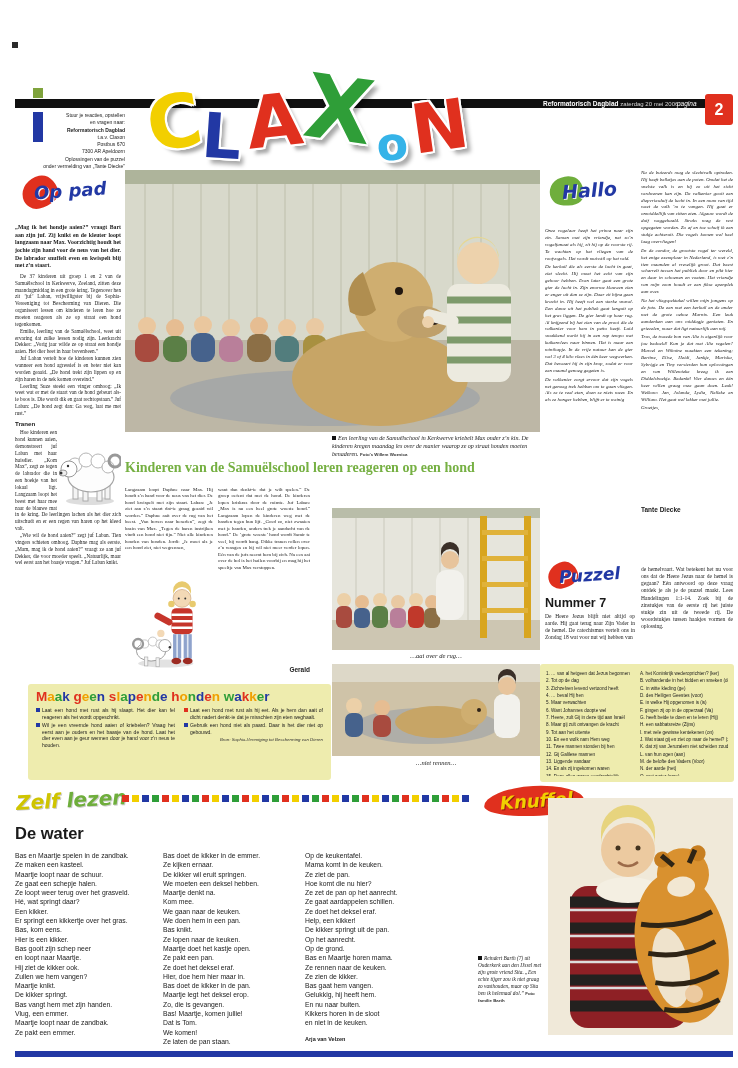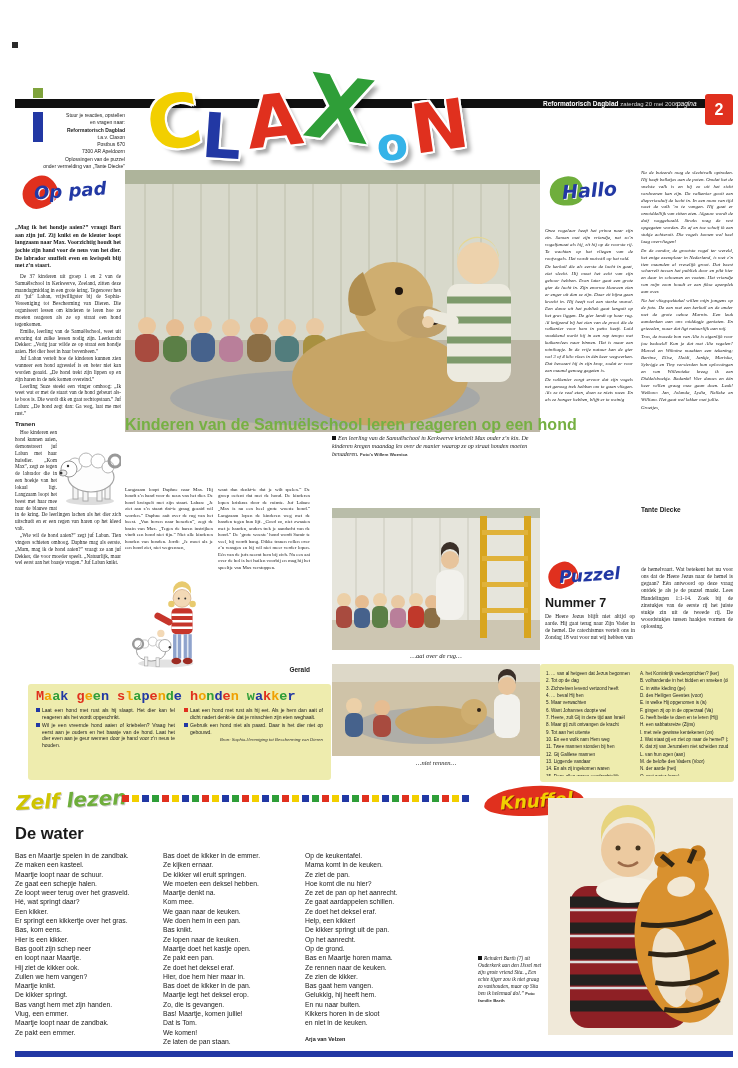--- a/index.html
+++ b/index.html
@@ -43,29 +43,29 @@
   
   .oppad-text{left:15px;top:224px;width:106px;height:456px;font-size:5.2px;line-height:1.32;
               text-align:justify;overflow:hidden;}
   .intro{font-weight:bold;font-size:5.8px;margin-bottom:3px;}
   .para{text-indent:5px;margin:0;}
   .subhead{font-family:"Liberation Sans",sans-serif;font-weight:bold;font-size:6.2px;margin:3px 0 1px;}
   .dogfloat{float:right;margin:2px 0 1px 2px;}
   
   .tips-box{left:28px;top:684px;width:303px;height:96px;background:#eeecae;border-radius:3px;
             box-sizing:border-box;padding:5px 8px;font-family:"Liberation Sans",sans-serif;}
-  .tips-title{font-family:Liberation Mono, monospace;font-weight:bold;font-size:13.5px;margin-bottom:3px;}
+  .tips-title{font-family:Liberation Sans, sans-serif;font-weight:bold;font-size:13.5px;margin-bottom:3px;}
   .tips-cols{display:flex;gap:9px;}
   .tips-col{width:140px;font-size:5px;line-height:1.3;text-align:justify;}
   .bullet-line{position:relative;padding-left:6px;margin-bottom:2px;}
   .bullet-sq{position:absolute;left:0;top:1px;width:3.5px;height:3.5px;display:inline-block;}
   .tips-source{text-align:right;font-size:4.4px;font-style:italic;color:#333;margin-top:1px;}
   
-  .kicker{left:125px;top:416px;font-family:Liberation Sans, sans-serif;font-weight:bold;
-          font-size:16px;color:#76b043;}
+  .kicker{left:125px;top:460px;font-family:Liberation Serif, serif;font-weight:bold;
+          font-size:14px;color:#76b043;}
   .headline{left:124px;top:447px;font-family:"DejaVu Sans",sans-serif;font-weight:bold;
             font-size:23px;color:#e8391d;letter-spacing:-0.5px;}
   .main-caption{left:332px;top:435px;width:206px;font-size:6px;line-height:1.3;font-style:italic;}
   .cap-sq{display:inline-block;width:4px;height:4px;background:#111;margin-right:2px;}
   .credit{font-style:normal;font-weight:bold;font-family:"Liberation Sans",sans-serif;font-size:4.4px;color:#333;}
   .artcol{font-size:4.9px;line-height:1.32;text-align:justify;overflow:hidden;}
   .colA{left:125px;top:487px;width:88px;height:86px;}
   .colB{left:218px;top:487px;width:92px;height:176px;}
   .byline{left:218px;top:666px;width:92px;text-align:right;font-family:"Liberation Sans",sans-serif;
           font-weight:bold;font-size:6.5px;}

